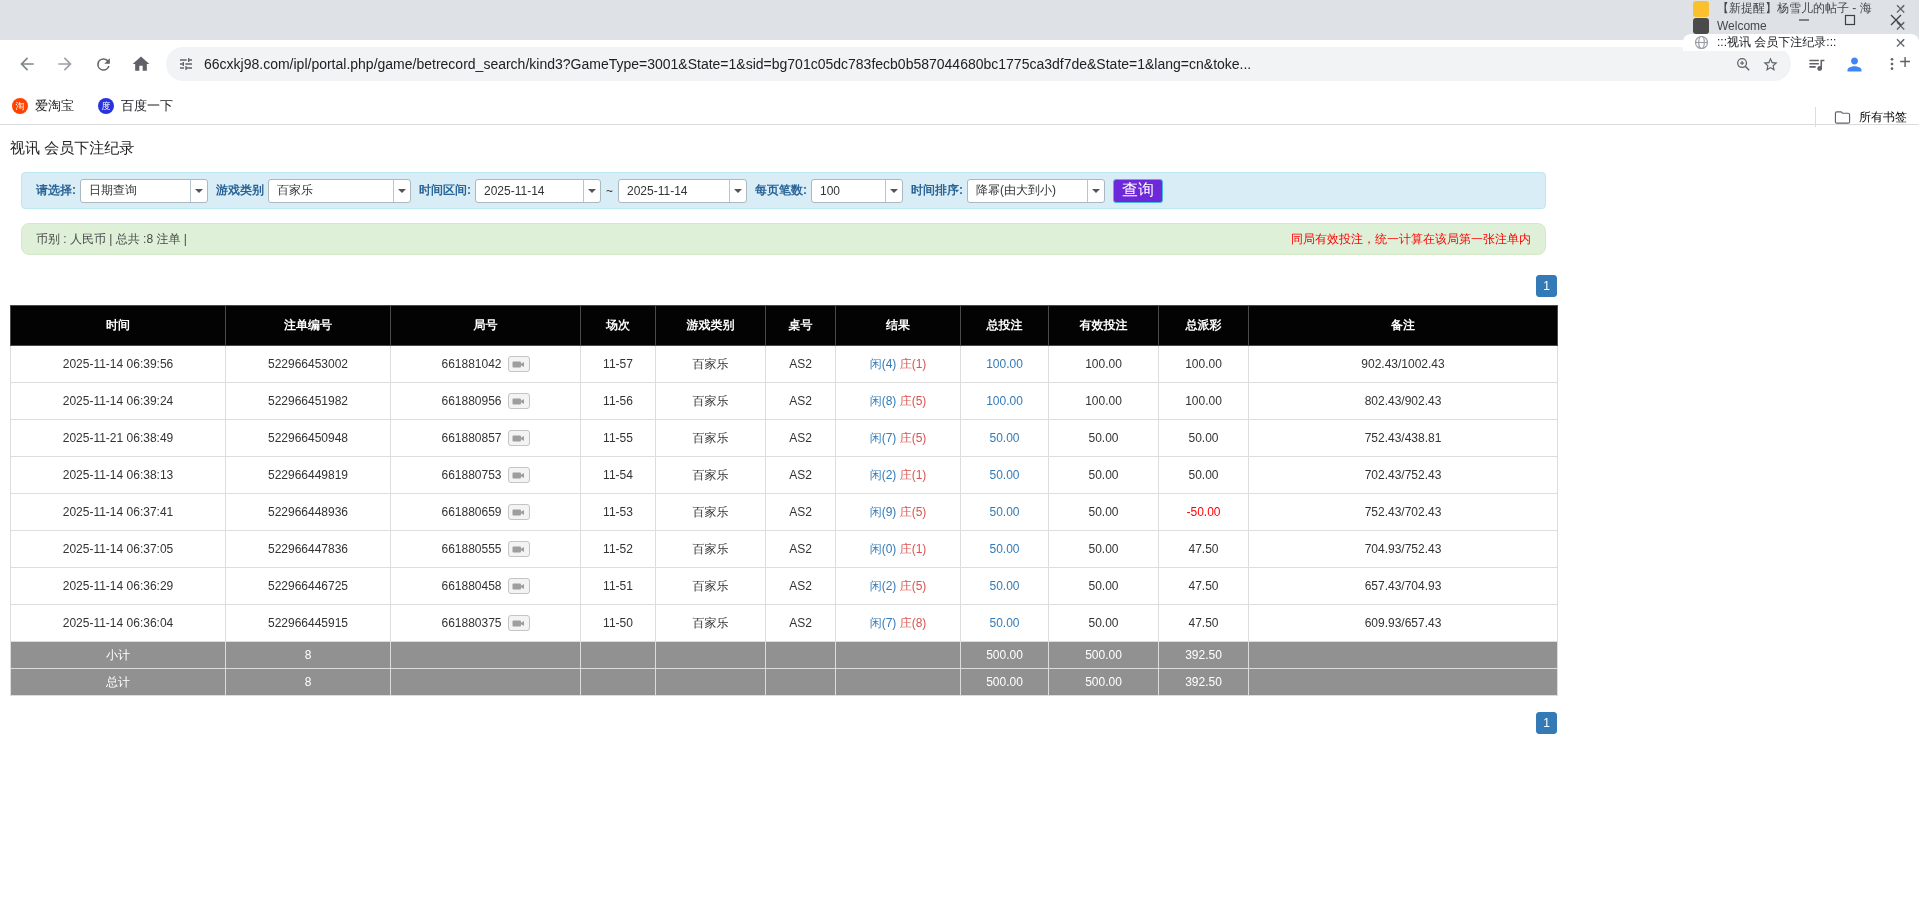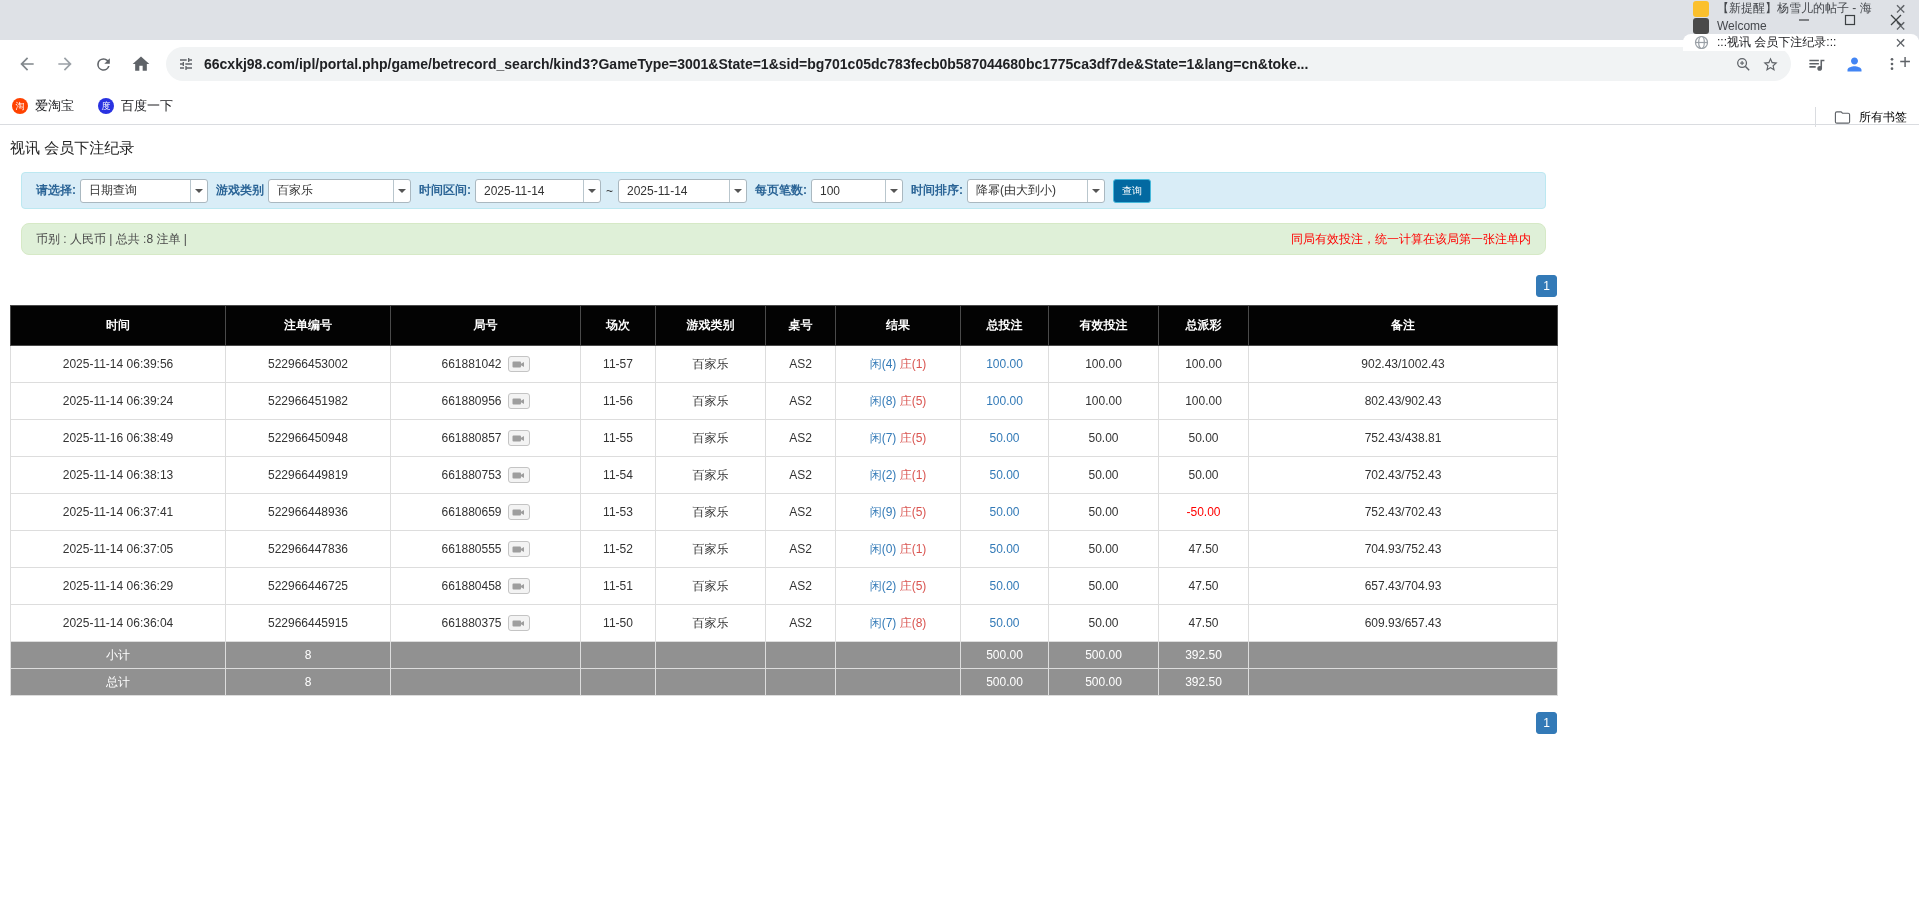--- a/index.html
+++ b/index.html
@@ -15,21 +15,21 @@
   .tab-sep { width: 1px; height: 18px; background: #9aa0a6; align-self: center; }
   .favicon { width: 16px; height: 16px; flex: none; display: flex; align-items: center; justify-content: center; border-radius: 3px; font-size: 9px; color: #fff; }
   .favicon.f1 { background: #fbc02d; }
   .favicon.f2 { background: #4a4a4a; }
   .newtab-btn { width: 28px; height: 28px; margin: 0 0 3px 8px; display: flex; align-items: center; justify-content: center; color: #5f6368; font-size: 20px; border-radius: 50%; }
   .win-controls { position: absolute; right: 0; top: 0; height: 40px; display: flex; }
   .win-btn { width: 46px; height: 40px; display: flex; align-items: center; justify-content: center; color: #3c4043; }
 
   .navbar { height: 48px; background: #fff; display: flex; align-items: center; padding: 0 8px; }
   .nav-icon { width: 34px; height: 34px; border-radius: 50%; display: flex; align-items: center; justify-content: center; flex: none; margin: 0 2px; }
-  .urlbar { flex: 1; height: 34px; background: #f1f3f4; border-radius: 17px; display: flex; align-items: center; padding: 0 12px; gap: 10px; margin: 0 6px; font-weight: bold; }
+  .urlbar { flex: 1; height: 34px; background: #f1f3f4; border-radius: 17px; display: flex; align-items: center; padding: 0 12px; gap: 10px; margin: 0 6px; }
   .url-text { flex: 1; font-size: 14px; color: #202124; white-space: nowrap; overflow: hidden; }
 
   .bookmarksbar { height: 37px; background: #fff; display: flex; align-items: center; padding: 0 12px; border-bottom: 1px solid #dadce0; }
   .bookmark { display: flex; align-items: center; gap: 7px; font-size: 13px; color: #202124; margin-right: 24px; cursor: pointer; }
   .bm-icon { width: 16px; height: 16px; border-radius: 3px; display: flex; align-items: center; justify-content: center; color: #fff; font-size: 9px; flex: none; }
   .bm-icon.taobao { background: #ff4200; border-radius: 50%; }
   .bm-icon.baidu { background: #2932e1; border-radius: 50%; }
   .bm-right { margin-left: auto; display: flex; align-items: center; gap: 8px; margin-top: 22px; }
   .bm-divider { width: 1px; height: 20px; background: #dadce0; margin-right: 10px; }
 
@@ -38,21 +38,21 @@
   .page-title { font-size: 15px; font-weight: 400; color: #222; margin-left: 10px; }
   .content { width: 1547px; margin-left: 10px; }
 
   .filter-bar { margin: 14px 11px 0; background: #d9edf7; border: 1px solid #bce8f1; border-radius: 4px; height: 37px; display: flex; align-items: center; padding: 0 6px; }
   .filter-label { color: #2a6496; font-weight: bold; margin: 0 4px 0 8px; white-space: nowrap; }
   .select { background: #fff; border: 1px solid #aab8c0; border-radius: 3px; height: 24px; display: inline-flex; align-items: center; justify-content: space-between; font-size: 12px; color: #333; cursor: pointer; flex: none; }
   .select-text { padding: 0 8px; white-space: nowrap; overflow: hidden; }
   .select-arrow { width: 17px; height: 100%; border-left: 1px solid #b9c6cd; display: flex; align-items: center; justify-content: center; }
   .select-arrow::after { content: ''; border: 4px solid transparent; border-top-color: #555; margin-top: 4px; }
   .tilde { margin: 0 5px; color: #333; }
-  .search-btn { background: #0369a1; border: 1px solid #46b8da; color: #fff; font-size: 10px; height: 24px; padding: 0 8px; border-radius: 3px; margin-left: 8px; cursor: pointer; font-family: inherit; }
+  .search-btn { background: #6d28d9; border: 1px solid #46b8da; color: #fff; font-size: 16px; height: 24px; padding: 0 8px; border-radius: 3px; margin-left: 8px; cursor: pointer; font-family: inherit; }
 
   .info-bar { margin: 14px 11px 0; background: #dff0d8; border: 1px solid #d6e9c6; border-radius: 8px; height: 32px; display: flex; align-items: center; justify-content: space-between; padding: 0 14px; color: #4a4a4a; }
   .info-right { color: #ff0000; }
 
   .pagination-row { display: flex; justify-content: flex-end; }
   .pagination-row.top { margin: 20px 0 8px; }
   .pagination-row.bottom { margin: 16px 0 0; }
   .page-btn { min-width: 21px; height: 22px; background: #337ab7; border: 1px solid #337ab7; border-radius: 3px; color: #fff; font-size: 12px; display: flex; align-items: center; justify-content: center; padding: 0 6px; cursor: pointer; }
 
   table.records { width: 1547px; border-collapse: collapse; table-layout: fixed; font-size: 12px; }
@@ -309,21 +309,21 @@
               <td>11-56</td>
               <td>百家乐</td>
               <td>AS2</td>
               <td><span class="res-player">闲(8)</span> <span class="res-banker">庄(5)</span></td>
               <td><span class="bet-link">100.00</span></td>
               <td>100.00</td>
               <td><span class="">100.00</span></td>
               <td>802.43/902.43</td>
             </tr>
             <tr>
-              <td>2025-11-16 06:38:49</td>
+              <td>2025-11-21 06:38:49</td>
               <td>522966450948</td>
               <td><span class="round-wrap">
                   <span>661880857</span>
                   <span class="video-btn">
                     <svg width="13" height="9" viewBox="0 0 26 16">
                       <path d="M16 2H3a2 2 0 0 0-2 2v8a2 2 0 0 0 2 2h13a2 2 0 0 0 2-2v-2.6l6 3.6V3l-6 3.6V4a2 2 0 0 0-2-2z" fill="#9e9e9e"></path>
                     </svg>
                   </span>
                 </span></td>
               <td>11-55</td>

